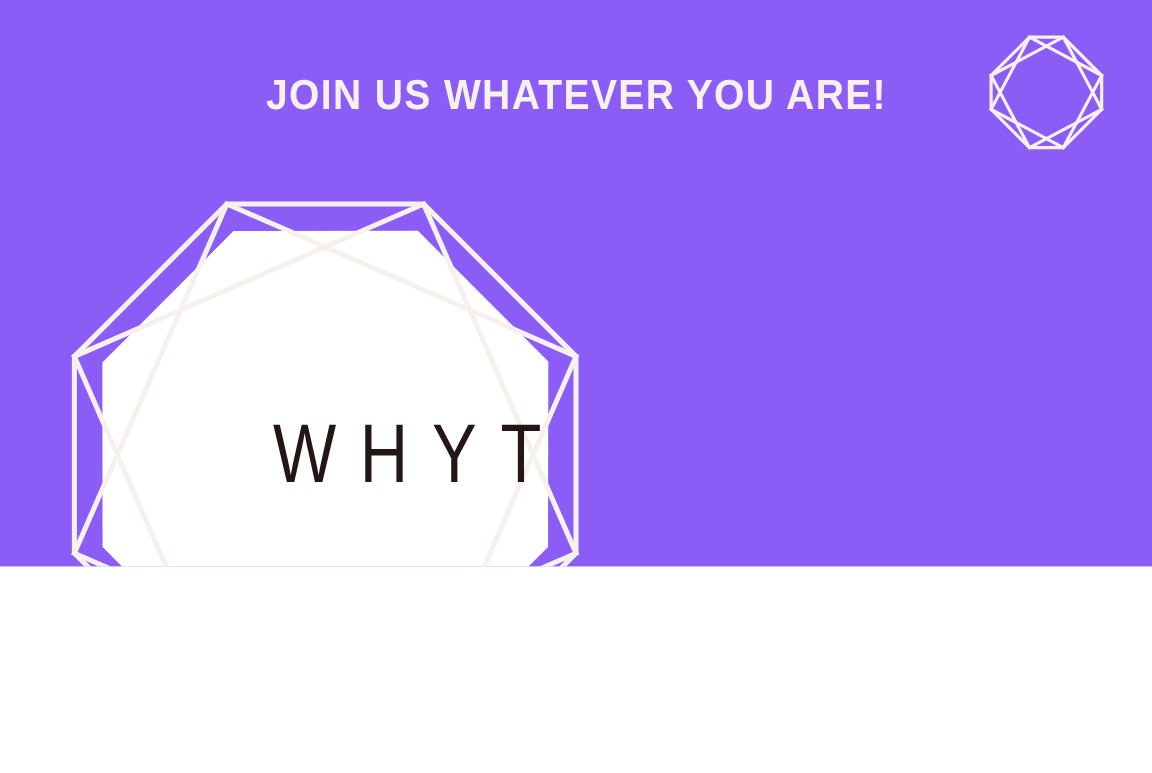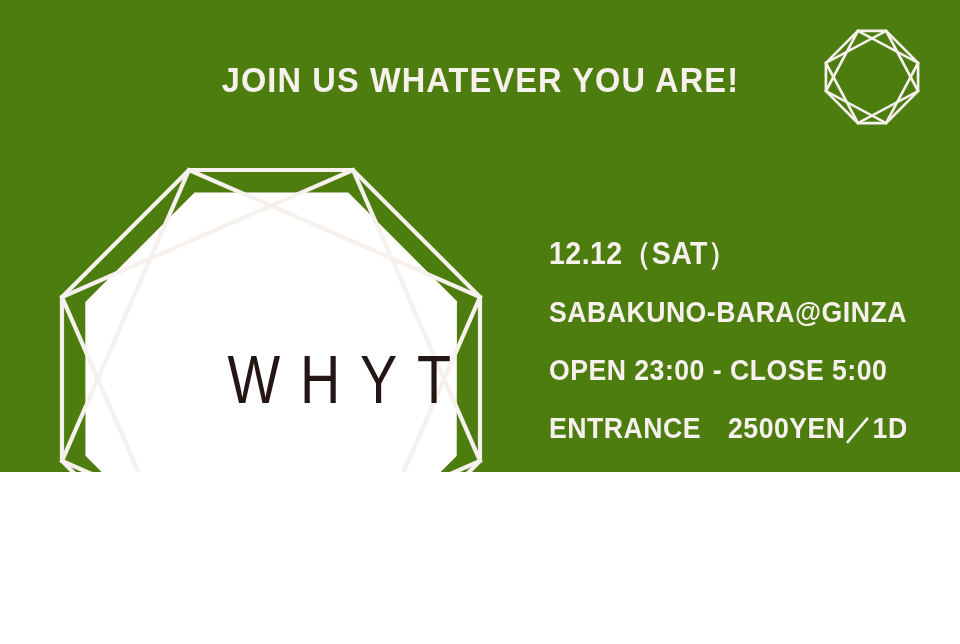--- a/index.html
+++ b/index.html
@@ -9,21 +9,21 @@
   body {
     width: 960px;
     height: 644px;
     overflow: hidden;
     font-family: "Liberation Sans", sans-serif;
   }
   #flyer {
     position: relative;
     width: 960px;
     height: 472px;
-    background: #4d7c0f;
+    background: #8b5cf6;
     overflow: hidden;
   }
 
   
   #headline {
     position: absolute;
     left: 0;
     top: 62px;
     width: 960px;
     text-align: center;
@@ -135,20 +135,14 @@
         <polygon points="133,6 424,133 297,424 6,297"></polygon>
         <polygon points="297,6 424,297 133,424 6,133"></polygon>
       </g>
     </svg>
   </div>
 
   <div id="logo-wordmark">
     <span>WHYT</span>
   </div>
 
-  <div id="info-block">
-    <div class="info-line line-date">12.12（SAT）</div>
-    <div class="info-line line-venue">SABAKUNO-BARA@GINZA</div>
-    <div class="info-line line-hours">OPEN 23:00 - CLOSE 5:00</div>
-    <div class="info-line line-entrance">ENTRANCE　2500YEN／1D</div>
-  </div>
 
 </div>
 
 </body></html>

